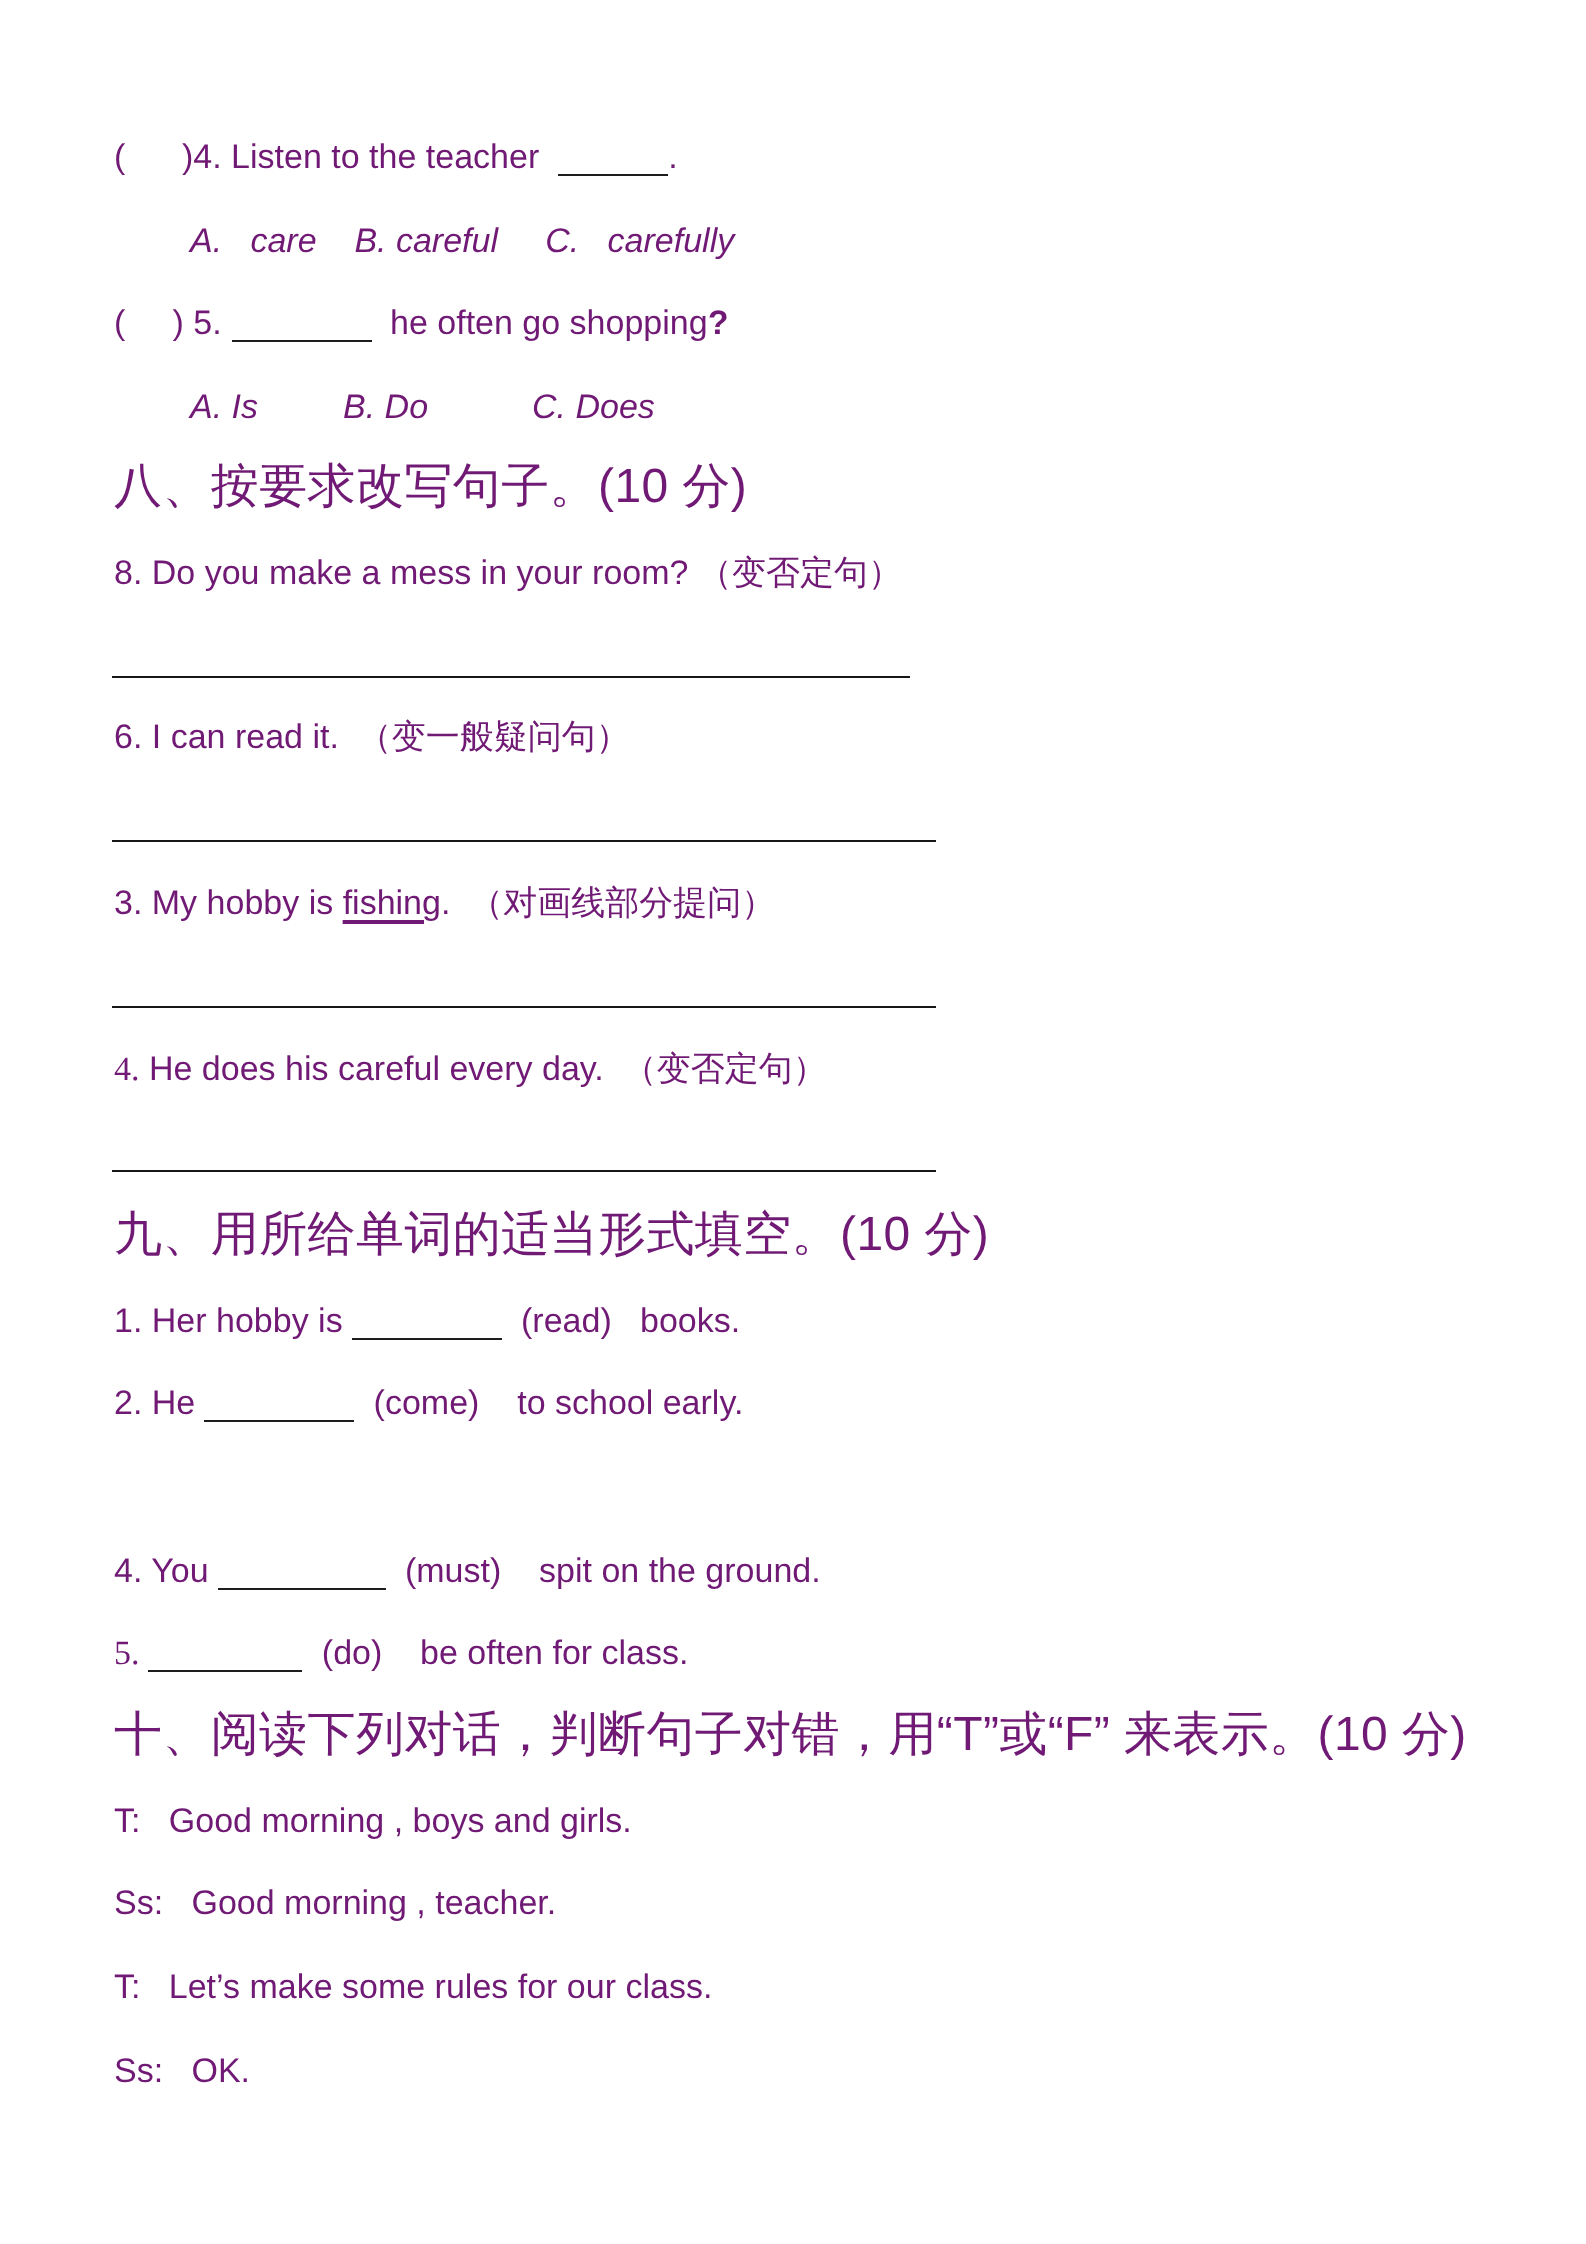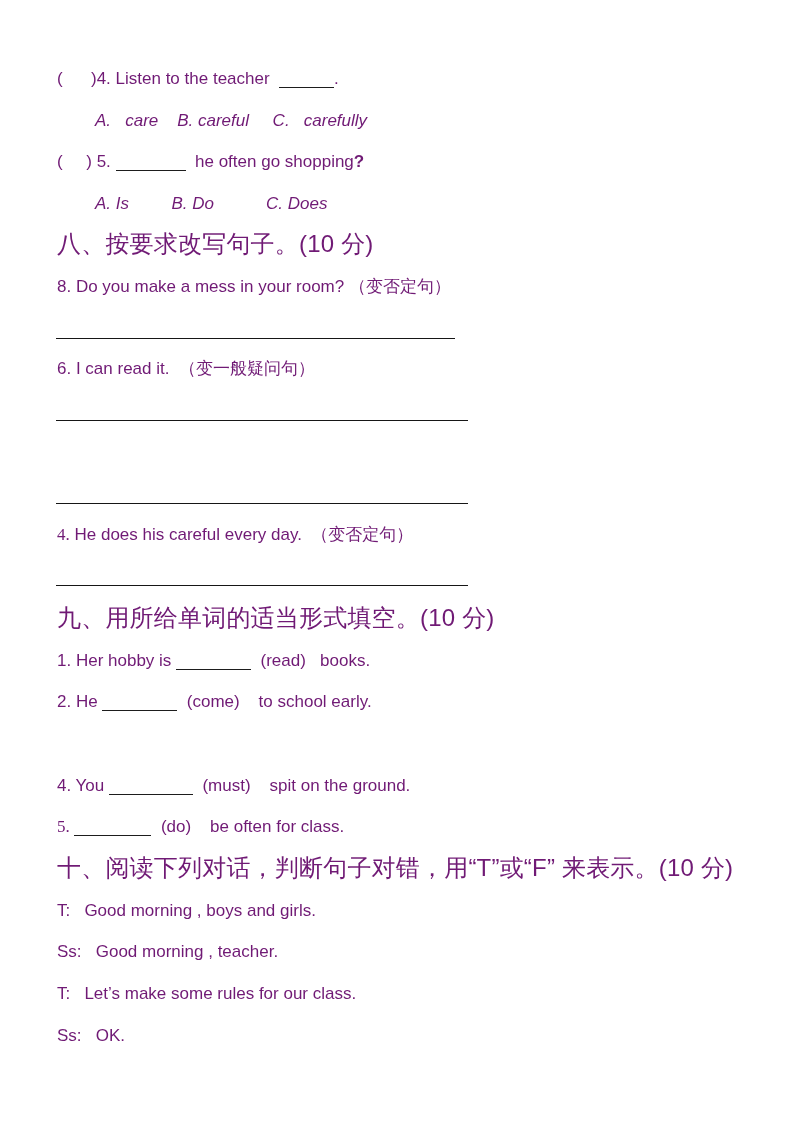--- a/index.html
+++ b/index.html
@@ -60,20 +60,21 @@
   <div class="row opt" style="top:193px">A. Is         B. Do           C. Does</div>
 
   <div class="row heading" style="top:233px">八、按要求改写句子。(10 分)</div>
 
   <div class="row" style="top:276px"><span>8. Do you make a mess in your room? </span><span>（变否定句）</span></div>
   <div class="ansline" style="top:338px; width:399px"></div>
 
   <div class="row" style="top:358px"><span>6. I can read it.  </span><span>（变一般疑问句）</span></div>
   <div class="ansline" style="top:420px; width:412px"></div>
 
+  <div class="row" style="top:441px"><span>3. My hobby is </span><span class="ul">fishing</span><span>.  </span><span>（对画线部分提问）</span></div>
   <div class="ansline" style="top:503px; width:412px"></div>
 
   <div class="row" style="top:524px"><span class="serif">4.</span><span> He does his careful every day.  </span><span>（变否定句）</span></div>
   <div class="ansline" style="top:585px; width:412px"></div>
 
   <div class="row heading" style="top:607px">九、用所给单词的适当形式填空。(10 分)</div>
 
   <div class="row" style="top:650px"><span>1. Her hobby is </span><span class="blank w75"></span><span>  (read)   books.</span></div>
 
   <div class="row" style="top:691px"><span>2. He </span><span class="blank w75"></span><span>  (come)    to school early.</span></div>

